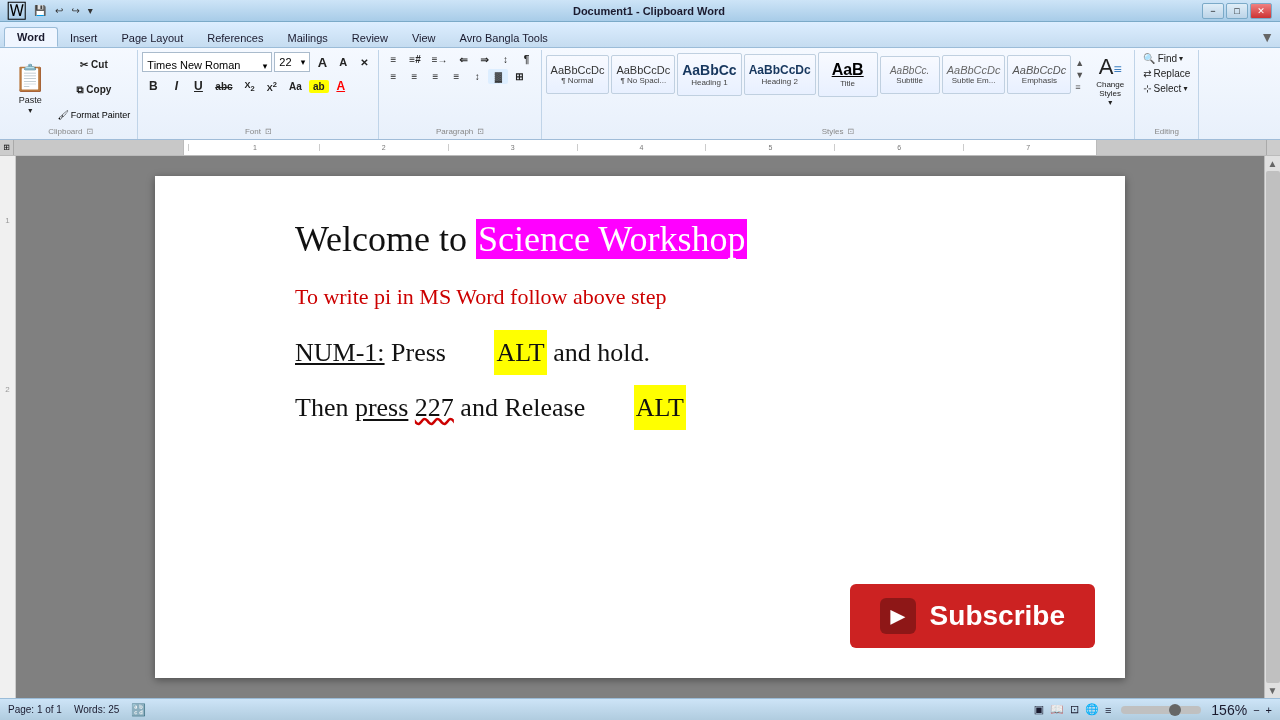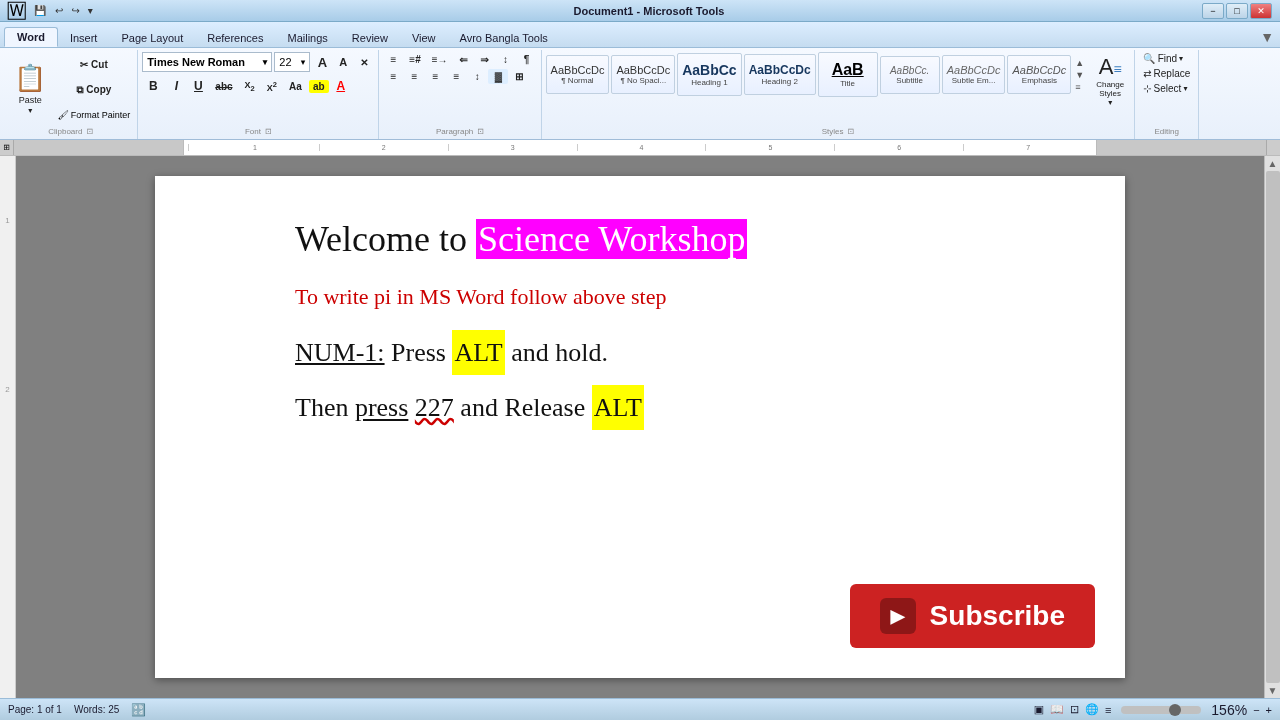--- a/index.html
+++ b/index.html
@@ -101,29 +101,28 @@
       font-size: 9px;
       color: #222;
       gap: 1px;
     }
     .paste-btn-icon { font-size: 26px; }
     .clipboard-right { display: flex; flex-direction: column; justify-content: space-around; gap: 1px; }
 
     
     .font-name-box {
       display: flex;
-      align-items: center;
+      align-items: flex-end;
       border: 1px solid #aabbcc;
       background: white;
       height: 20px;
       padding: 0 4px;
       min-width: 130px;
       font-size: 11px;
       cursor: text;
-      font-weight: bold;
     }
     .font-size-box {
       display: flex;
       align-items: center;
       border: 1px solid #aabbcc;
       background: white;
       height: 20px;
       padding: 0 4px;
       width: 36px;
       font-size: 11px;
@@ -191,21 +190,21 @@
       box-shadow: 0 2px 8px rgba(0,0,0,0.4);
       padding: 40px 140px 40px 140px;
       position: relative;
     }
 
     
     .doc-title-line { margin-bottom: 20px; font-family: 'Times New Roman', serif; font-size: 36px; color: #111; line-height: 1.3; }
     .highlight-magenta { background: #ff00ff; color: white; padding: 0 2px; }
     .doc-subtitle { font-family: 'Times New Roman', serif; font-size: 22px; color: #cc0000; margin-bottom: 24px; line-height: 1.3; }
     .doc-step { font-family: 'Times New Roman', serif; font-size: 26px; color: #111; margin-bottom: 18px; line-height: 1.4; }
-    .highlight-yellow { background: #ffff00; padding: 8px 2px; }
+    .highlight-yellow { background: #ffff00; padding: 8px 2px; margin-left: 42px; }
     .underline { text-decoration: underline; }
 
     
     .subscribe-btn {
       position: absolute;
       bottom: 30px;
       right: 30px;
       background: #cc2222;
       color: white;
       font-size: 28px;
@@ -251,21 +250,21 @@
 <div class="title-bar">
   <div class="title-bar-left">
     <div class="quick-access">
       <span style="font-size:16px; margin-right:4px;">🅆</span>
       <span class="qa-btn">💾</span>
       <span class="qa-btn">↩</span>
       <span class="qa-btn">↪</span>
       <span class="qa-btn">▾</span>
     </div>
   </div>
-  <div class="title-bar-center">Document1 - Microsoft Tools</div>
+  <div class="title-bar-center">Document1 - Clipboard Word</div>
   <div class="title-bar-right">
     <div class="title-btn">−</div>
     <div class="title-btn">□</div>
     <div class="title-btn close">✕</div>
   </div>
 </div>
 
 <div class="ribbon-tabs">
   <div class="ribbon-tab active">Word</div>
   <div class="ribbon-tab">Insert</div>

